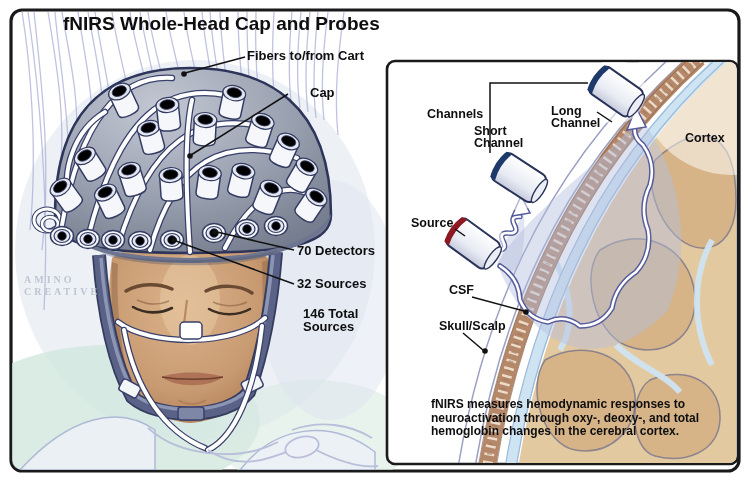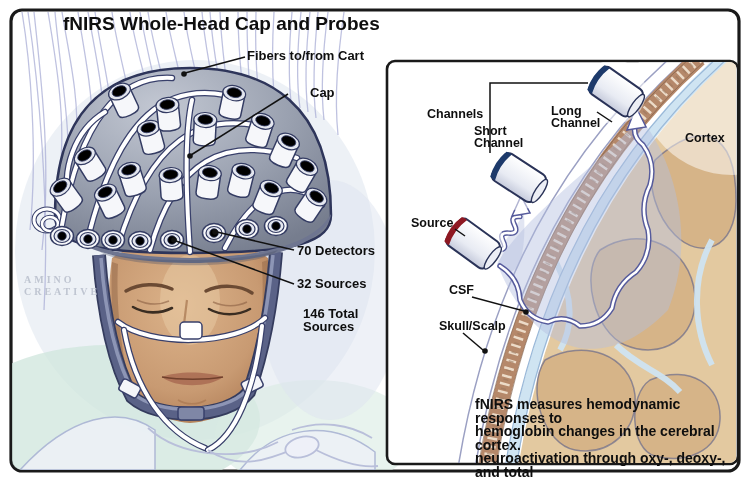--- a/index.html
+++ b/index.html
@@ -3,21 +3,21 @@
 <meta charset="utf-8">
 <style>
   html,body{margin:0;padding:0;background:#fff;}
   #stage{position:relative;width:750px;height:479px;background:#fff;overflow:hidden;
          font-family:"Liberation Sans",sans-serif;}
   #artwork{position:absolute;left:0;top:0;}
   .lbl{position:absolute;color:#0e0e0e;font-weight:bold;font-size:13px;line-height:12px;white-space:nowrap;}
   .lbl .ln{display:block;}
   .title{font-size:19px;}
   .inset-lbl{font-size:12.5px;line-height:11.5px;}
-  .caption{font-size:14px;line-height:13.5px;width:270px;white-space:normal;margin-left:44px;}
+  .caption{font-size:12px;line-height:13.5px;width:270px;white-space:normal;}
   .caption .ln{display:block;}
   .watermark{color:#bfc5d1;font-size:10px;letter-spacing:3px;line-height:12px;font-weight:bold;font-family:Liberation Serif, serif;}
   
   .probe-body{fill:#f6f7fa;stroke:#343c63;stroke-width:1.5;}
   .probe-rim{fill:#e4e7ef;stroke:#343c63;stroke-width:1.2;}
   .probe-top{stroke:#343c63;stroke-width:.8;}
   .probe-center{stroke:#343c63;stroke-width:.8;}
   .tube-o{fill:none;stroke:#39406b;stroke-width:6.5;stroke-linecap:round;}
   .tube-i{fill:none;stroke:#ffffff;stroke-width:4;stroke-linecap:round;}
   .fiber{fill:none;stroke:var(--fiber_lavender,#a9aed6);stroke-width:1.3;opacity:.75;}
@@ -349,17 +349,17 @@
   <span class="ln">Short</span>
   <span class="ln">Channel</span>
 </div>
 <div class="lbl inset-lbl" style="left:674px;top:133px;margin-left:11px;">Cortex</div>
 <div class="lbl inset-lbl" style="left:411px;top:218px;">Source</div>
 <div class="lbl inset-lbl" style="left:449px;top:285px;">CSF</div>
 <div class="lbl inset-lbl" style="left:392px;top:321px;margin-left:47px;">Skull/Scalp</div>
 
 <div class="lbl caption" style="left:431px;top:398px;">
   <span class="ln">fNIRS measures hemodynamic responses to</span>
+  <span class="ln">neuroactivation through oxy-, deoxy-, and total</span>
   <span class="ln">hemoglobin changes in the cerebral cortex.</span>
-  <span class="ln">neuroactivation through oxy-, deoxy-, and total</span>
 </div>
 
 </div>
 
 </body></html>

